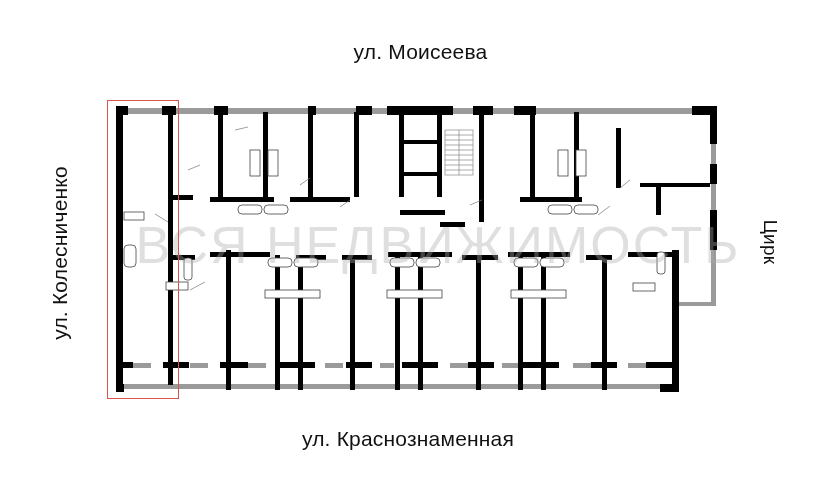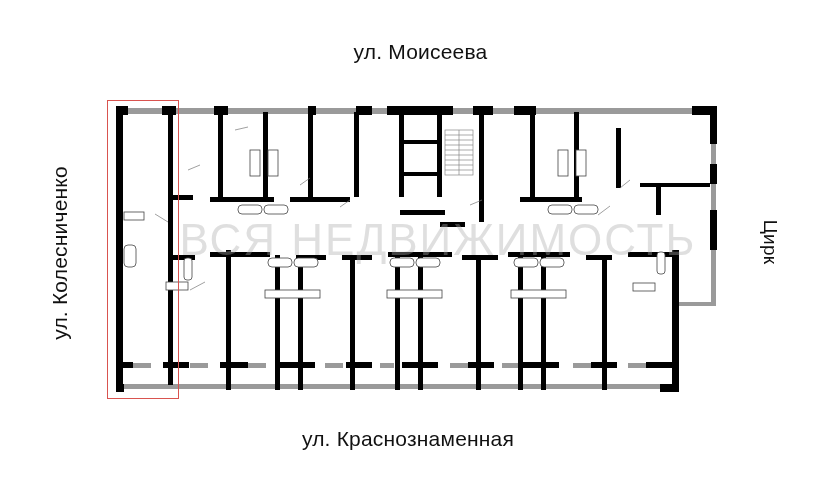--- a/index.html
+++ b/index.html
@@ -3,21 +3,21 @@
 <meta charset="utf-8">
 <style>
   html,body{margin:0;padding:0;background:#ffffff;}
   body{width:833px;height:500px;position:relative;overflow:hidden;font-family:"Liberation Sans","DejaVu Sans",sans-serif;}
   .street{position:absolute;color:#111;font-size:21px;white-space:nowrap;letter-spacing:0.2px;}
   #st-top{left:4px;width:833px;top:40px;text-align:center;}
   #st-bottom{left:0;width:816px;top:427px;text-align:center;}
   #st-left{left:60px;top:253px;transform:translate(-50%,-50%) rotate(-90deg);}
   #st-right{left:770px;top:242px;transform:translate(-50%,-50%) rotate(90deg);font-size:19px;}
   #plan{position:absolute;left:0;top:0;width:833px;height:500px;}
-  #watermark{position:absolute;left:78px;top:215px;width:720px;text-align:center;font-size:44px;color:rgba(170,170,170,0.38);letter-spacing:2px;white-space:nowrap;pointer-events:none;}
+  #watermark{position:absolute;left:78px;top:215px;width:720px;text-align:center;font-size:52px;color:rgba(170,170,170,0.38);letter-spacing:2px;white-space:nowrap;pointer-events:none;}
   #selection{position:absolute;left:107px;top:100px;width:72px;height:299px;border:1.5px solid #d9534f;box-sizing:border-box;}
 </style>
 </head>
 <body>
 
 <svg id="plan" viewBox="0 0 833 500" xmlns="http://www.w3.org/2000/svg">
 
   <g fill="#000">
 
     <rect x="116" y="108" width="7" height="283"></rect>

